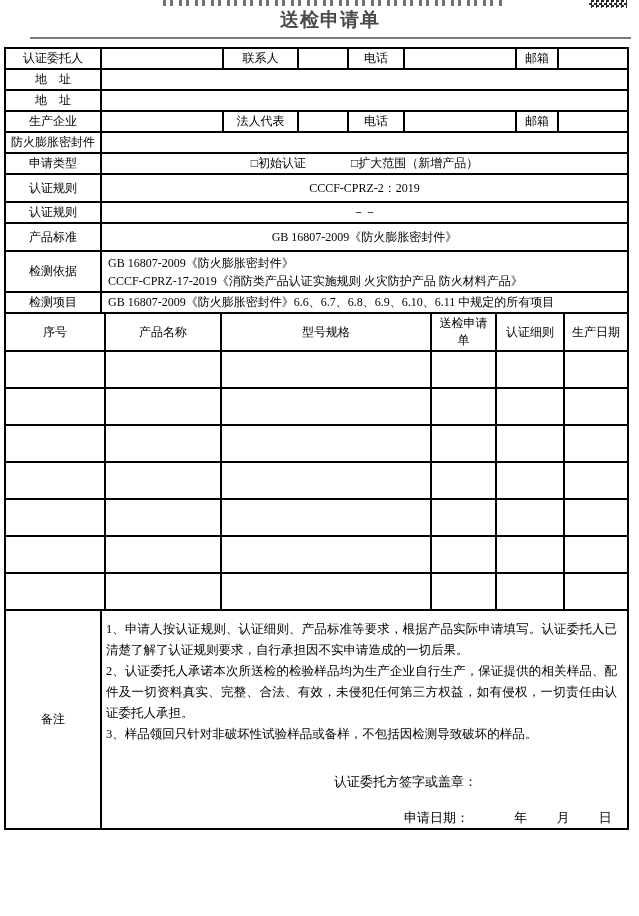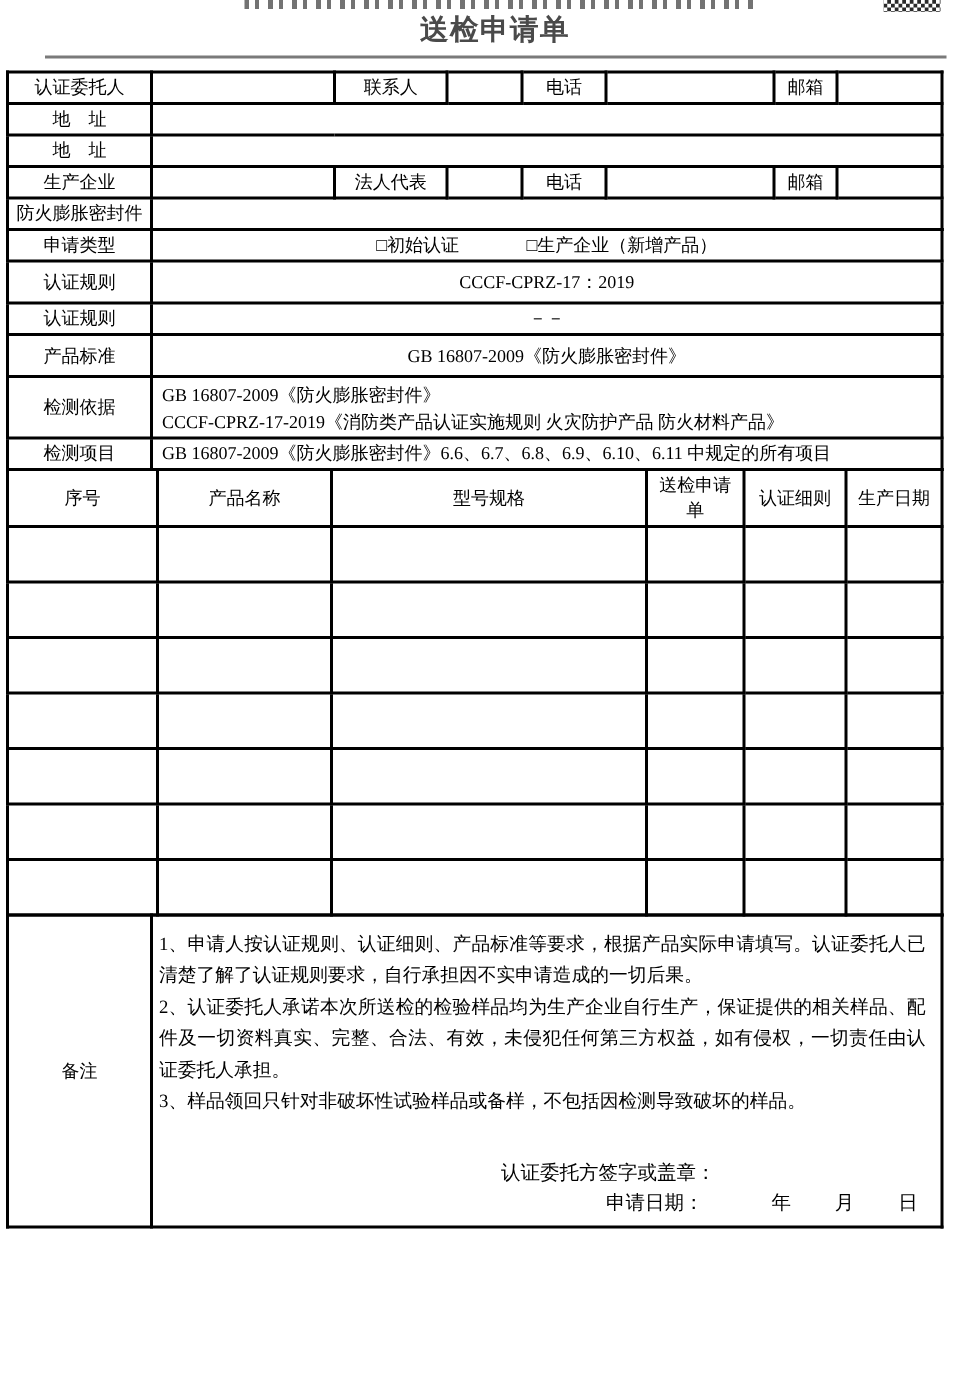--- a/index.html
+++ b/index.html
@@ -51,21 +51,21 @@
   .lab { text-align: center; }
   .left { text-align: left; padding-left: 6px; }
   .opt { display: inline-block; }
   .opt + .opt { margin-left: 42px; }
   .dual-line div { line-height: 18px; text-align: left; }
 
   
   .remarks-cell { height: 208px; text-align: left; vertical-align: top; padding: 8px 10px 0 4px; }
   .remarks-cell p { font-size: 12.5px; line-height: 21px; text-align: justify; }
   .sig-line { margin-top: 27px; padding-left: 228px; font-size: 13px; line-height: 20px; }
-  .date-line { padding-left: 298px; font-size: 13px; line-height: 20px; }
+  .date-line { padding-left: 298px; font-size: 13px; line-height: 20px; margin-top: 16px; }
   .date-line .yy { margin-left: 42px; }
   .date-line .mm { margin-left: 26px; }
   .date-line .dd { margin-left: 26px; }
 </style>
 </head>
 <body>
 
 <div class="page">
 
   <div class="header">
@@ -125,26 +125,26 @@
   <table>
     <colgroup>
         <col style="width:96px">
         <col style="width:527px">
       </colgroup>
     <tbody>
         <tr class="h27">
       <td class="lab">申请类型</td>
       <td>
         <span class="opt">□初始认证</span>
-        <span class="opt">□生产企业（新增产品）</span>
+        <span class="opt">□扩大范围（新增产品）</span>
       </td>
     </tr>
     <tr class="h28">
       <td class="lab">认证规则</td>
-      <td>CCCF-CPRZ-17：2019</td>
+      <td>CCCF-CPRZ-2：2019</td>
     </tr>
     <tr class="h27">
       <td class="lab">认证规则</td>
       <td>－－</td>
     </tr>
     <tr class="h28">
       <td class="lab">产品标准</td>
       <td>GB 16807-2009《防火膨胀密封件》</td>
     </tr>
     <tr class="h41">

